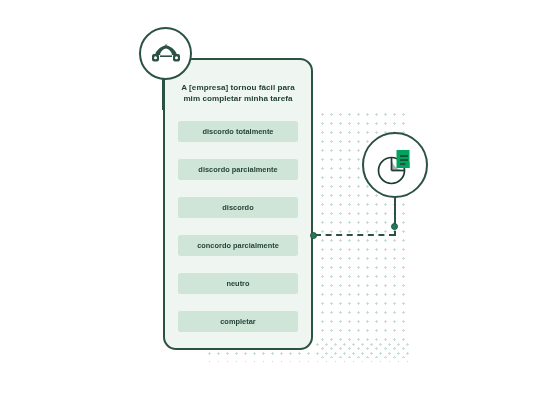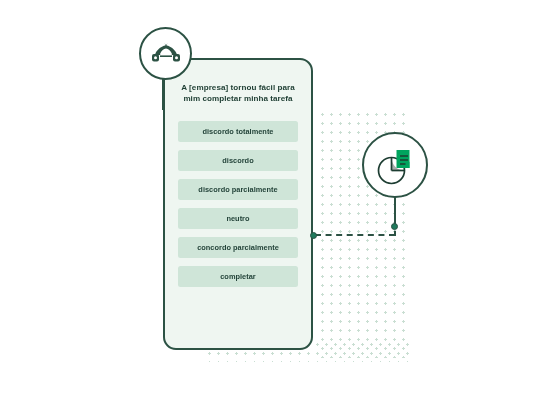--- a/index.html
+++ b/index.html
@@ -62,21 +62,21 @@
     line-height: 1.42;
     color: #1d3d32;
     letter-spacing: 0.05px;
   }
   #options-list {
     margin: 0;
     padding: 16px 13px 0 13px;
     list-style: none;
     display: flex;
     flex-direction: column;
-    gap: 8px;
+    gap: 17px;
   }
   .option-pill {
     background: #cfe5d8;
     border-radius: 2.5px;
     text-align: center;
     font-size: 7.4px;
     font-weight: bold;
     color: #24443a;
     line-height: 1.22;
     padding: 6px 3px;
@@ -181,24 +181,24 @@
   <div class="dot-field" id="dots-right"></div>
   <div class="dot-field" id="dots-bottom"></div>
 
   <div id="top-badge-stem"></div>
 
   <div id="survey-card">
     <p id="card-question">A [empresa] tornou fácil para mim completar minha tarefa</p>
 
     <ul id="options-list">
       <li class="option-pill">discordo totalmente</li>
+      <li class="option-pill">discordo parcialmente</li>
       <li class="option-pill">discordo</li>
-      <li class="option-pill">discordo parcialmente</li>
+      <li class="option-pill">concordo parcialmente</li>
       <li class="option-pill">neutro</li>
-      <li class="option-pill">concordo parcialmente</li>
       <li class="option-pill">completar</li>
     </ul>
   </div>
 
   <div id="top-badge">
     <svg width="30" height="22" viewBox="0 0 30 22">
       <path d="M15 2.2 C15 2.2 14 0.4 13.4 0.2 C14.2 1.2 14.4 2.0 14.4 2.6
                C10.5 3.2 6.6 6.2 4.4 10.4 L4.4 12.0 L9.2 12.0 L9.2 10.6
                C10.6 7.8 12.6 6.0 15 5.6 C17.4 6.0 19.4 7.8 20.8 10.6
                L20.8 12.0 L25.6 12.0 L25.6 10.4 C23.4 6.2 19.5 3.2 15.6 2.6

